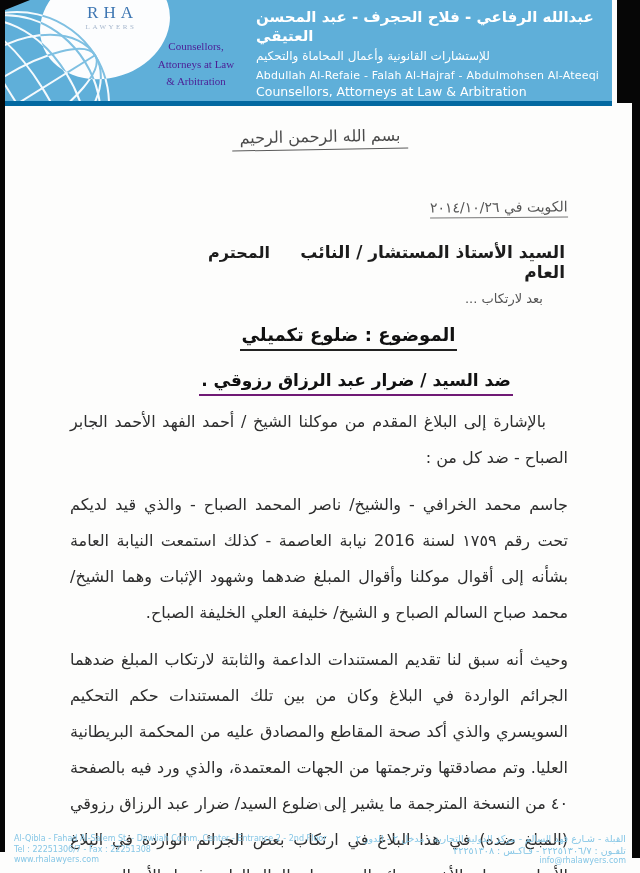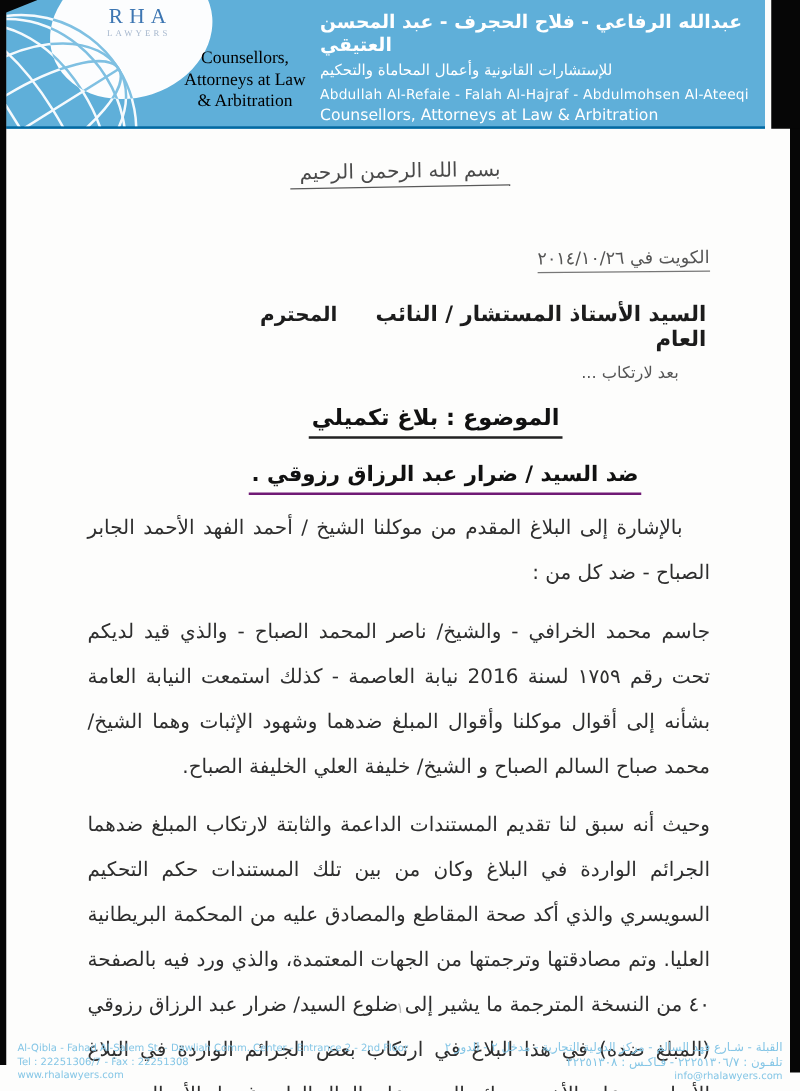--- a/index.html
+++ b/index.html
@@ -9,29 +9,29 @@
     font-family:"DejaVu Sans",sans-serif;
   }
   
   .edge-left{position:absolute;left:0;top:0;width:5px;height:852px;background:#060606;}
   .edge-right{position:absolute;right:0;top:0;width:8px;height:858px;background:#060606;}
   .corner-tr{position:absolute;right:0;top:0;width:23px;height:103px;background:#060606;}
   .corner-tl{position:absolute;left:0;top:0;width:30px;height:12px;background:#060606;
     clip-path:polygon(0 0,100% 0,0 100%);}
   
   .header{position:absolute;left:5px;top:0;width:607px;height:101px;background:#5fafd9;
-    border-bottom:2px solid #0369a1;}
+    border-bottom:5px solid #0369a1;}
   .header svg{position:absolute;left:0;top:0;}
   .logo-block{position:absolute;left:74px;top:3px;width:62px;text-align:center;}
   .logo-acronym{font-family:"Liberation Serif",serif;font-size:17px;letter-spacing:5px;
     color:#3d76b2;line-height:20px;padding-left:5px;}
   .logo-word{font-family:"Liberation Serif",serif;font-size:7px;letter-spacing:2.5px;
     color:#a6b7cd;line-height:9px;padding-left:2px;}
   .tagline-left{position:absolute;left:138px;top:38px;width:106px;text-align:center;
-    font-family:"Liberation Serif",serif;font-size:14px;line-height:17.5px;color:#000000;}
+    font-family:"Liberation Serif",serif;font-size:11px;line-height:17.5px;color:#4c1d95;}
   .header-right{position:absolute;right:4px;top:8px;width:352px;text-align:left;color:#ffffff;}
   .hr-ar1{direction:rtl;font-size:15px;font-weight:bold;line-height:19px;}
   .hr-ar2{direction:rtl;font-size:12px;line-height:15px;margin-top:3px;}
   .hr-en1{font-size:11px;line-height:13px;margin-top:5px;letter-spacing:0.2px;}
   .hr-en2{font-size:12.5px;line-height:15px;margin-top:2px;}
   
   .basmala{position:absolute;top:127px;left:0;right:0;text-align:center;
     font-size:16px;color:#4a4a4a;transform:rotate(-1deg);}
   .basmala span{border-bottom:1px solid #5a5a5a;padding:0 8px 3px;}
   .date-line{position:absolute;top:199px;right:72px;direction:rtl;
@@ -124,21 +124,21 @@
   <div class="date-line">الكويت في ٢٠١٤/١٠/٢٦</div>
 
   <div class="addressee-row">
     <span class="addressee">السيد الأستاذ المستشار / النائب العام</span>
     <span class="honorific">المحترم</span>
   </div>
 
   <div class="greeting">بعد لارتكاب ...</div>
 
   <div class="subject">
-    <span>الموضوع : بلاغ تكميلي</span>
+    <span>الموضوع : ضلوع تكميلي</span>
   </div>
 
   <div class="respondent">
     <span>ضد السيد / ضرار عبد الرزاق رزوقي .</span>
   </div>
 
   <div class="paragraphs">
     <p class="indent">بالإشارة إلى البلاغ المقدم من موكلنا الشيخ / أحمد الفهد الأحمد الجابر الصباح - ضد كل من :</p>
     <p>جاسم محمد الخرافي - والشيخ/ ناصر المحمد الصباح - والذي قيد لديكم تحت رقم ١٧٥٩ لسنة 2016 نيابة العاصمة - كذلك استمعت النيابة العامة بشأنه إلى أقوال موكلنا وأقوال المبلغ ضدهما وشهود الإثبات وهما الشيخ/ محمد صباح السالم الصباح و الشيخ/ خليفة العلي الخليفة الصباح.</p>
     <p>وحيث أنه سبق لنا تقديم المستندات الداعمة والثابتة لارتكاب المبلغ ضدهما الجرائم الواردة في البلاغ وكان من بين تلك المستندات حكم التحكيم السويسري والذي أكد صحة المقاطع والمصادق عليه من المحكمة البريطانية العليا. وتم مصادقتها وترجمتها من الجهات المعتمدة، والذي ورد فيه بالصفحة ٤٠ من النسخة المترجمة ما يشير إلى ضلوع السيد/ ضرار عبد الرزاق رزوقي (المبلغ ضده) في هذا البلاغ في ارتكاب بعض الجرائم الواردة في البلاغ الأساسي وعلى الأخص جرائم التعدي على المال العام وغسيل الأموال</p>

